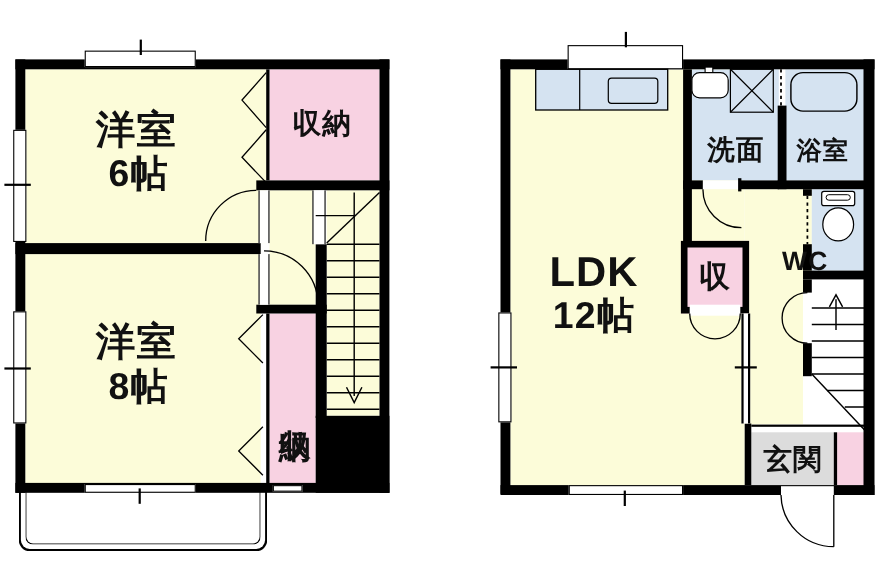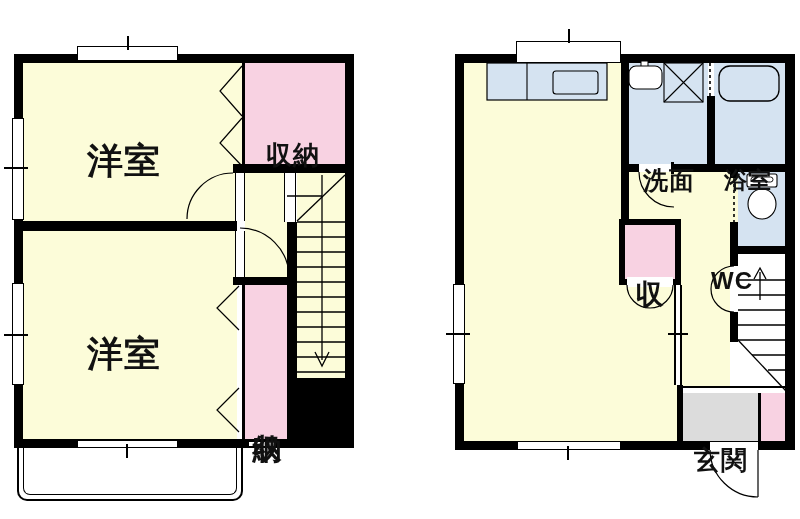--- a/index.html
+++ b/index.html
@@ -4,21 +4,21 @@
 <style>
   html,body{margin:0;padding:0;background:#fff;}
   #canvas{position:relative;width:800px;height:519px;background:var(--bg,#fff);overflow:hidden;
           font-family:"Liberation Sans","DejaVu Sans",sans-serif;}
   .room{position:absolute;}
   .wall{position:absolute;background:var(--wall,#000);}
   .win{position:absolute;background:#fff;border:1px solid #000;box-sizing:border-box;}
   .tick{position:absolute;background:#000;}
   .gapw{position:absolute;background:#fff;box-sizing:border-box;}
   .lbl{position:absolute;transform:translate(-50%,-50%);color:#111;font-weight:600;
-       white-space:nowrap;line-height:1;letter-spacing:1px;margin-top:43px;}
+       white-space:nowrap;line-height:1;letter-spacing:1px;}
   .lbl.vert{writing-mode:vertical-rl;letter-spacing:2px;}
   #overlay{position:absolute;left:0;top:0;z-index:5;}
   .fill-room{background:var(--room);}
   .fill-closet{background:var(--closet);}
   .fill-wet{background:var(--wet);}
   .fill-entry{background:var(--entry);}
   .fill-white{background:#fff;}
   #balcony{position:absolute;left:17px;top:447px;width:226px;height:54px;background:#fff;
            border:2px solid #000;border-top:none;border-radius:0 0 10px 10px;box-sizing:border-box;}
   #balcony .inner{position:absolute;left:4px;top:0;right:4px;bottom:4px;border:1px solid #000;
@@ -165,23 +165,27 @@
       <rect x="719" y="66" width="60" height="35" rx="11" fill="none" stroke="#000" stroke-width="1.3"></rect>
     </g>
     <g>
       <ellipse cx="762" cy="204" rx="14" ry="15" fill="#fff" stroke="#000" stroke-width="1.1"></ellipse>
       <rect x="747" y="174" width="30" height="13" rx="2" fill="#fff" stroke="#000" stroke-width="1.1"></rect>
       <rect x="751" y="177" width="22" height="5" rx="2.5" fill="none" stroke="#000" stroke-width="0.9"></rect>
     </g>
   </svg>
 
   <div class="lbl z6" style="left:124px;top:118px;font-size:36px">洋室</div>
+  <div class="lbl z6" style="left:126px;top:158px;font-size:34px">6帖</div>
   <div class="lbl z6" style="left:293px;top:112px;font-size:26px">収納</div>
   <div class="lbl z6" style="left:124px;top:311px;font-size:36px">洋室</div>
+  <div class="lbl z6" style="left:126px;top:352px;font-size:34px">8帖</div>
   <div class="lbl z6 vert" style="left:267px;top:369px;font-size:29px">収納</div>
 
+  <div class="lbl z6" style="left:540px;top:248px;font-size:38px">LDK</div>
+  <div class="lbl z6" style="left:540px;top:287px;font-size:34px">12帖</div>
   <div class="lbl z6" style="left:669px;top:137px;font-size:25px">洗面</div>
   <div class="lbl z6" style="left:748px;top:137px;font-size:23px">浴室</div>
   <div class="lbl z6" style="left:732px;top:238px;font-size:24px">WC</div>
   <div class="lbl z6" style="left:650px;top:252px;font-size:28px">収</div>
   <div class="lbl z6" style="left:721px;top:417px;font-size:26px">玄関</div>
 
 </div>
 
 </body></html>

